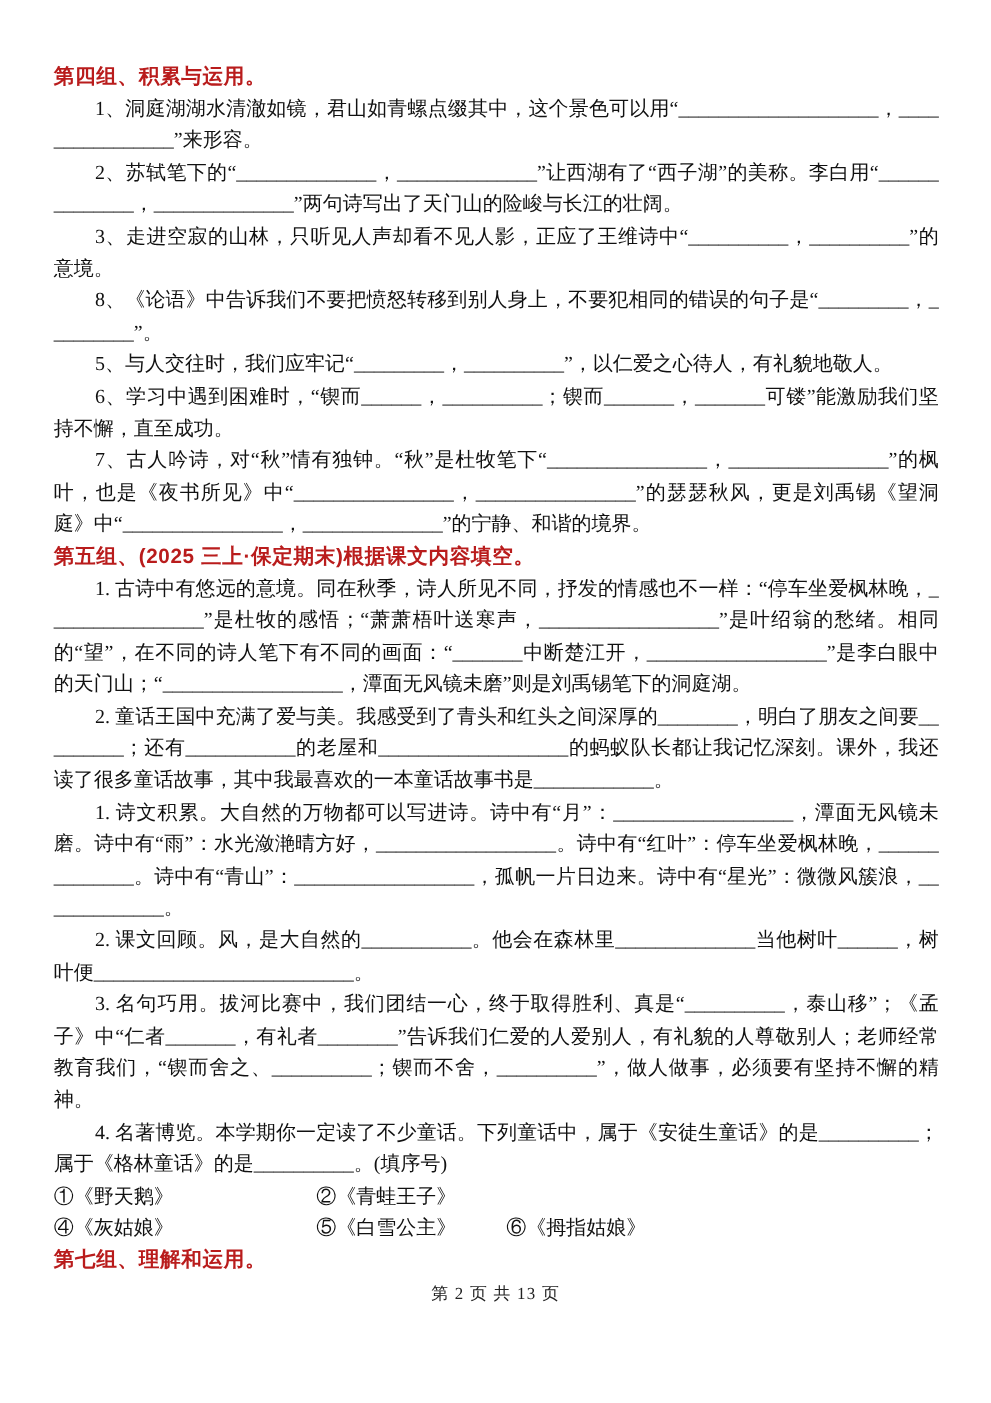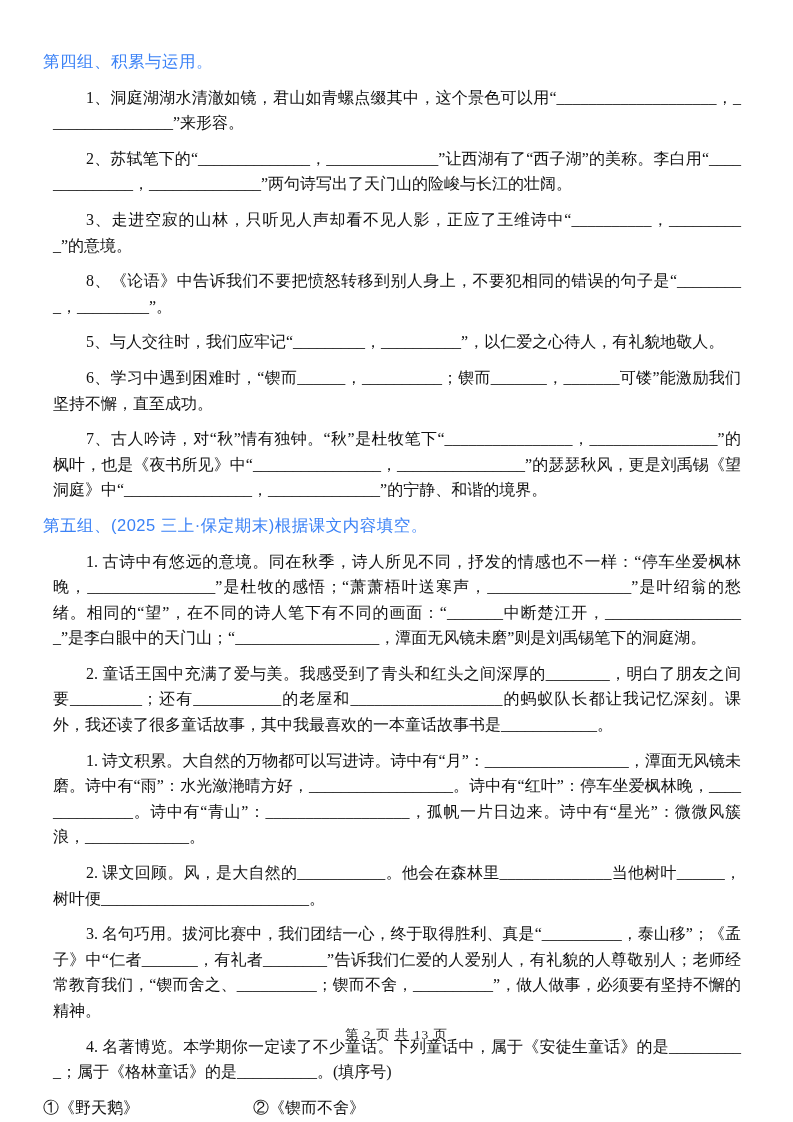--- a/index.html
+++ b/index.html
@@ -16,28 +16,28 @@
     padding: 49px 42px 0 43px;
     font-family: "Liberation Serif", "DejaVu Serif", serif;
     font-size: 16px;
     line-height: 25.6px;
     color: #111111;
     overflow: hidden;
   }
   .hd {
     margin: 0;
     font-family: "Liberation Sans", "DejaVu Sans", sans-serif;
-    font-weight: normal;
+    font-weight: bold;
     font-size: 16.5px;
     line-height: 25.6px;
-    color: #3b82f6;
+    color: #b91c1c;
     letter-spacing: 0.5px;
   }
   .q {
-    margin: 10px;
+    margin: 0;
     text-indent: 33px;
     text-align: justify;
     word-break: break-all;
     overflow-wrap: anywhere;
   }
   .opts {
     display: grid;
     grid-template-columns: 210px 152px 1fr;
     line-height: 25.6px;
   }
@@ -73,21 +73,21 @@
   <p class="q">1. 古诗中有悠远的意境。同在秋季，诗人所见不同，抒发的情感也不一样：“停车坐爱枫林晚，________________”是杜牧的感悟；“萧萧梧叶送寒声，__________________”是叶绍翁的愁绪。相同的“望”，在不同的诗人笔下有不同的画面：“_______中断楚江开，__________________”是李白眼中的天门山；“__________________，潭面无风镜未磨”则是刘禹锡笔下的洞庭湖。</p>
   <p class="q">2. 童话王国中充满了爱与美。我感受到了青头和红头之间深厚的________，明白了朋友之间要_________；还有___________的老屋和___________________的蚂蚁队长都让我记忆深刻。课外，我还读了很多童话故事，其中我最喜欢的一本童话故事书是____________。</p>
 
   <p class="q">1. 诗文积累。大自然的万物都可以写进诗。诗中有“月”：__________________，潭面无风镜未磨。诗中有“雨”：水光潋滟晴方好，__________________。诗中有“红叶”：停车坐爱枫林晚，______________。诗中有“青山”：__________________，孤帆一片日边来。诗中有“星光”：微微风簇浪，_____________。</p>
   <p class="q">2. 课文回顾。风，是大自然的___________。他会在森林里______________当他树叶______，树叶便__________________________。</p>
   <p class="q">3. 名句巧用。拔河比赛中，我们团结一心，终于取得胜利、真是“__________，泰山移”；《孟子》中“仁者_______，有礼者________”告诉我们仁爱的人爱别人，有礼貌的人尊敬别人；老师经常教育我们，“锲而舍之、__________；锲而不舍，__________”，做人做事，必须要有坚持不懈的精神。</p>
   <p class="q">4. 名著博览。本学期你一定读了不少童话。下列童话中，属于《安徒生童话》的是__________；属于《格林童话》的是__________。(填序号)</p>
 
   <div class="opts">
     <span>①《野天鹅》</span>
-    <span>②《锲而不舍》</span>
+    <span>②《青蛙王子》</span>
   </div>
   <div class="opts">
     <span>④《灰姑娘》</span>
     <span>⑤《白雪公主》</span>
     <span>⑥《拇指姑娘》</span>
   </div>
 
   <h2 class="hd">第七组、理解和运用。</h2>
 
   <div class="page-footer">第 2 页 共 13 页</div>

